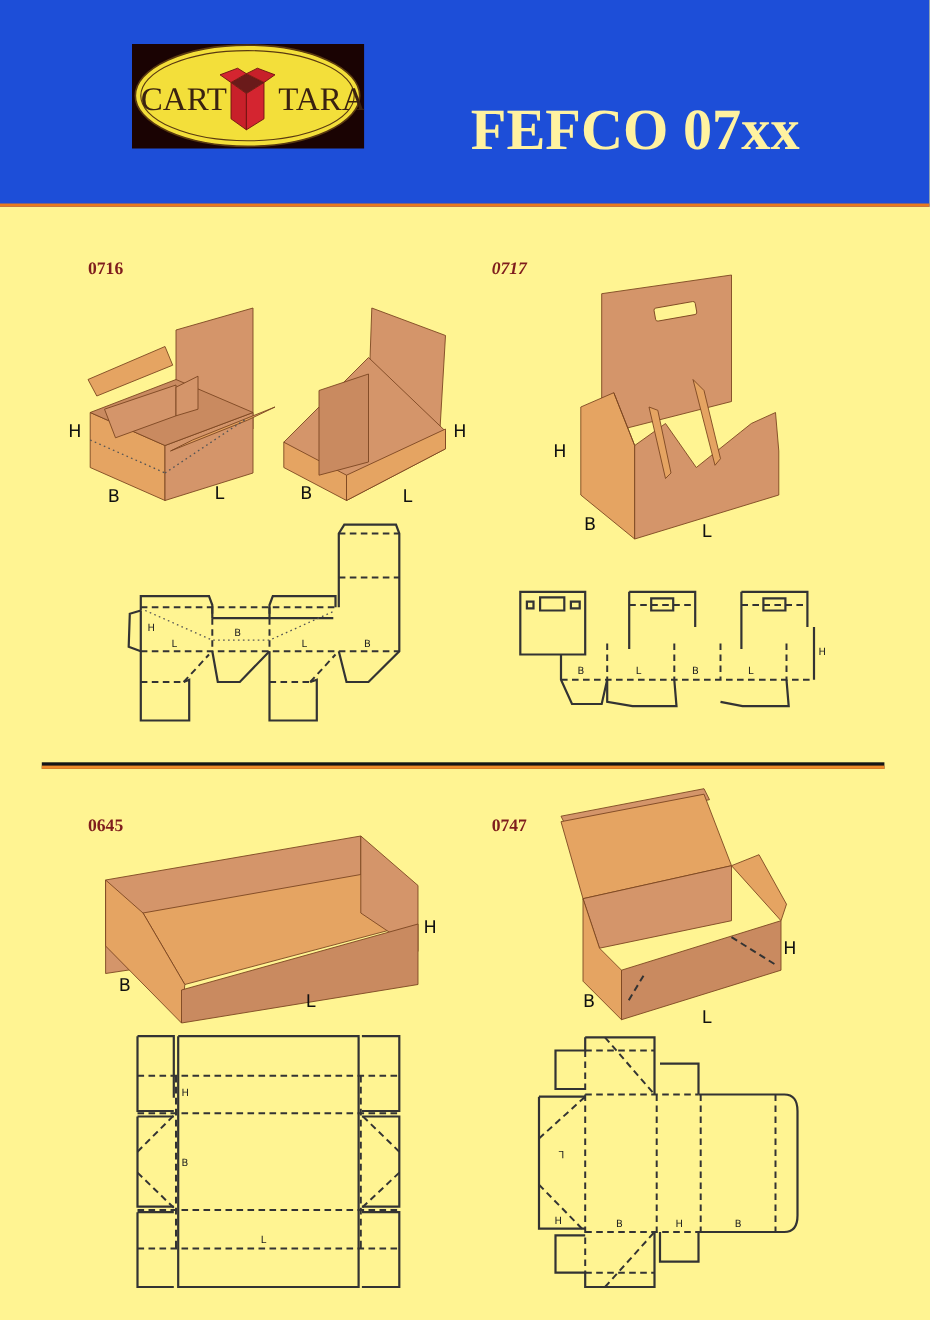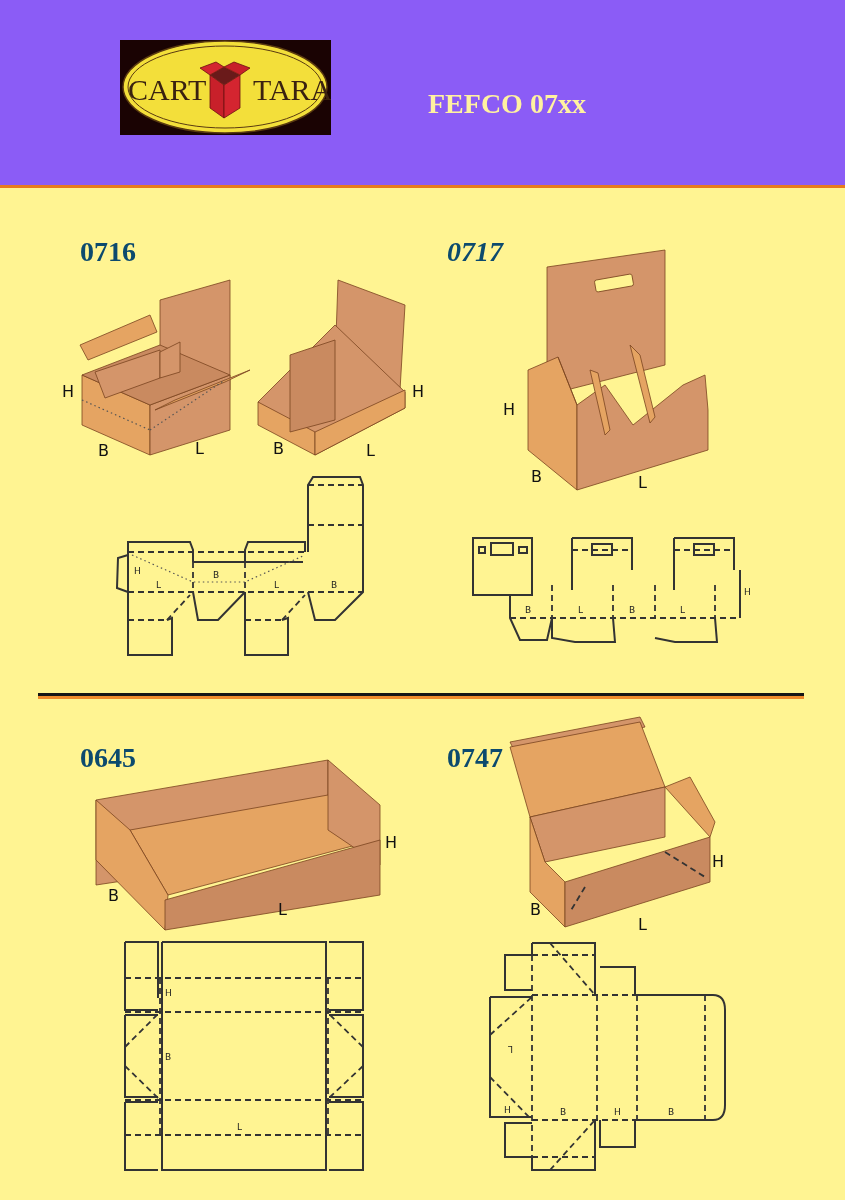--- a/index.html
+++ b/index.html
@@ -4,36 +4,36 @@
 <style>
   html, body { margin: 0; padding: 0; }
   body {
     width: 845px; height: 1200px; overflow: hidden;
     background: #fff492;
     font-family: "Liberation Sans", sans-serif;
     position: relative;
   }
   .header {
     position: absolute; left: 0; top: 0; width: 845px; height: 185px;
-    background: #8b5cf6;
+    background: #1d4ed8;
     border-bottom: 3px solid #e87a1e;
   }
   .logo {
     position: absolute; left: 120px; top: 40px; width: 211px; height: 95px;
     background: #1a0303;
   }
   .title {
     position: absolute; left: 428px; top: 88px;
     font-family: "Liberation Serif", serif; font-weight: bold;
-    font-size: 28px; color: #fff2a0; letter-spacing: 0px;
+    font-size: 53px; color: #fff2a0; letter-spacing: 0px;
   }
   .sec-label {
     position: absolute;
     font-family: "Liberation Serif", serif; font-weight: bold;
-    font-size: 28px; color: #0c4a6e;
+    font-size: 16px; color: #7f1d1d;
   }
   .divider {
     position: absolute; left: 38px; top: 693px; width: 766px; height: 3px;
     background: #151515; border-bottom: 3px solid #ef8a2a;
   }
   svg.fig { position: absolute; overflow: visible; }
   .dl { font-family: "DejaVu Sans", sans-serif; font-size: 16px; fill: #111; }
   .sl { font-family: "DejaVu Sans", sans-serif; font-size: 9px; fill: #222; }
   .cut { fill: none; stroke: #333; stroke-width: 2; }
   .fold { fill: none; stroke: #333; stroke-width: 1.8; stroke-dasharray: 6 4; }

